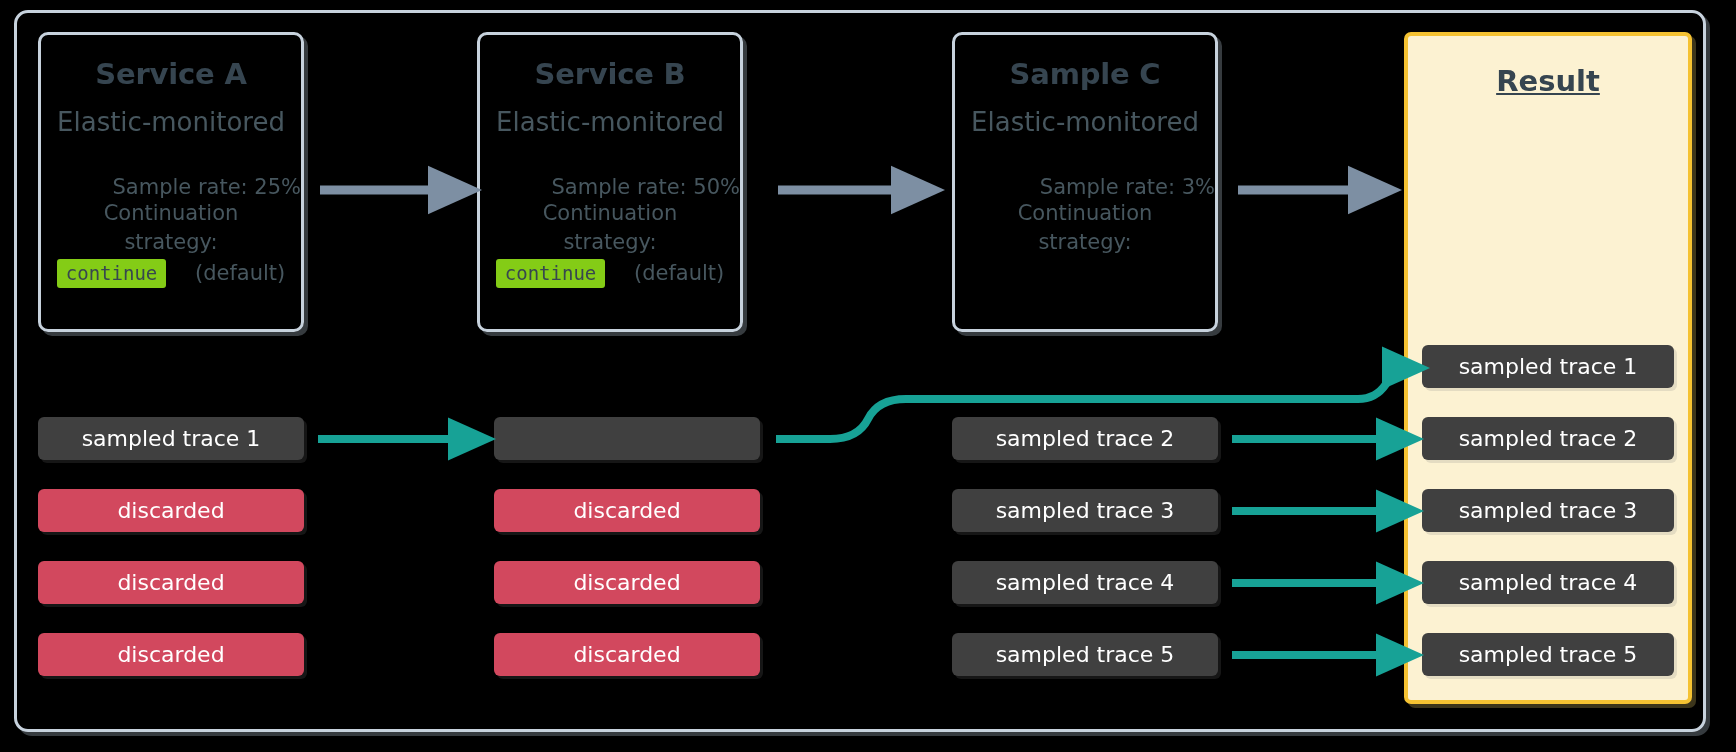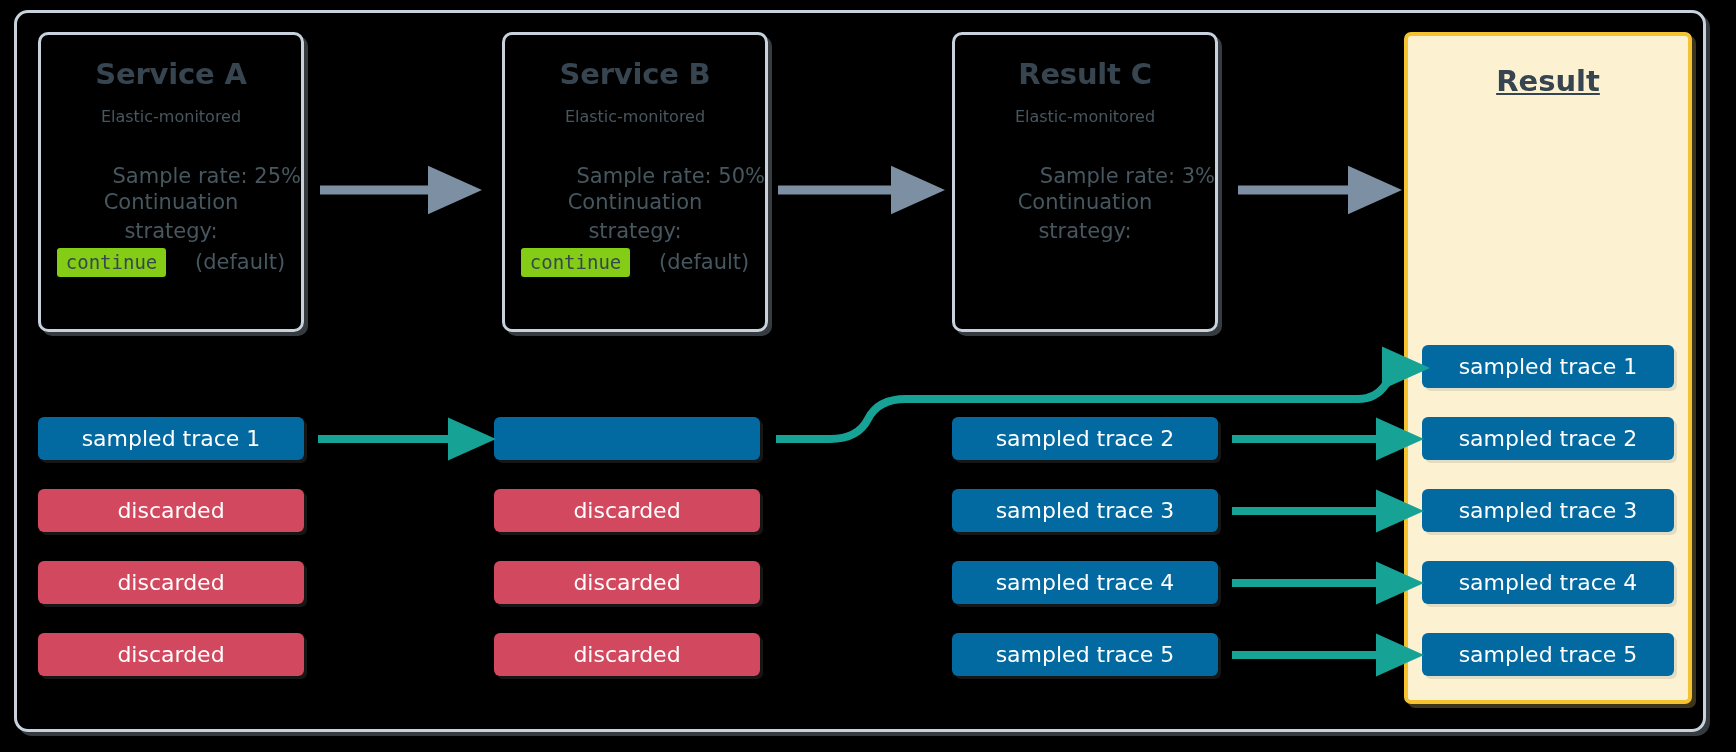--- a/index.html
+++ b/index.html
@@ -42,32 +42,32 @@
     height: 300px;
     border: 3px solid #c7d2dd;
     border-radius: 10px;
     box-sizing: border-box;
     box-shadow: 4px 4px 0 rgba(180,195,210,0.30);
     text-align: center;
     color: #3b4a55;
     padding-top: 22px;
   }
   .card-a { left: 38px; }
-  .card-b { left: 502px; }
+  .card-b { left: 477px; }
   .card-c { left: 952px; }
 
   .card-title {
     font-size: 29px;
     font-weight: bold;
     color: #364550;
     letter-spacing: -0.2px;
     margin-bottom: 16px;
   }
   .card-sub {
-    font-size: 16px;
+    font-size: 26px;
     color: #47575f;
     margin-bottom: 38px;
   }
   .card-rate {
     font-size: 21px;
     color: #47575f;
     text-align: right;
   }
   .card-strategy-label {
     font-size: 21px;
@@ -124,21 +124,21 @@
     height: 43px;
     border-radius: 6px;
     color: #ffffff;
     font-size: 22px;
     display: flex;
     align-items: center;
     justify-content: center;
     box-sizing: border-box;
     box-shadow: 3px 3px 0 rgba(120,120,120,0.18);
   }
-  .pill-teal    { background: #0369a1; }
+  .pill-teal    { background: #404040; }
   .pill-red     { background: #d2485e; }
 
   .col-a .pill { left: 38px;  width: 266px; }
   .col-b .pill { left: 494px; width: 266px; }
   .col-c .pill { left: 952px; width: 266px; }
   .col-r .pill { left: 1422px; width: 252px; }
 
   
   .arrow-layer {
     position: absolute;
@@ -172,21 +172,21 @@
     <div class="card-rate">Sample rate: 50%</div>
     <div class="card-strategy-label">Continuation</div>
     <div class="card-strategy-label">strategy:</div>
     <div class="card-strategy-line">
       <span class="code-chip">continue</span>
       <span class="default-note">(default)</span>
     </div>
   </div>
 
   <div class="service-card card-c">
-    <div class="card-title">Result C</div>
+    <div class="card-title">Sample C</div>
     <div class="card-sub">Elastic-monitored</div>
     <div class="card-rate">Sample rate: 3%</div>
     <div class="card-strategy-label">Continuation</div>
     <div class="card-strategy-label">strategy:</div>
   </div>
 
   <div class="result-panel">
     <div class="result-title">Result</div>
   </div>
 

